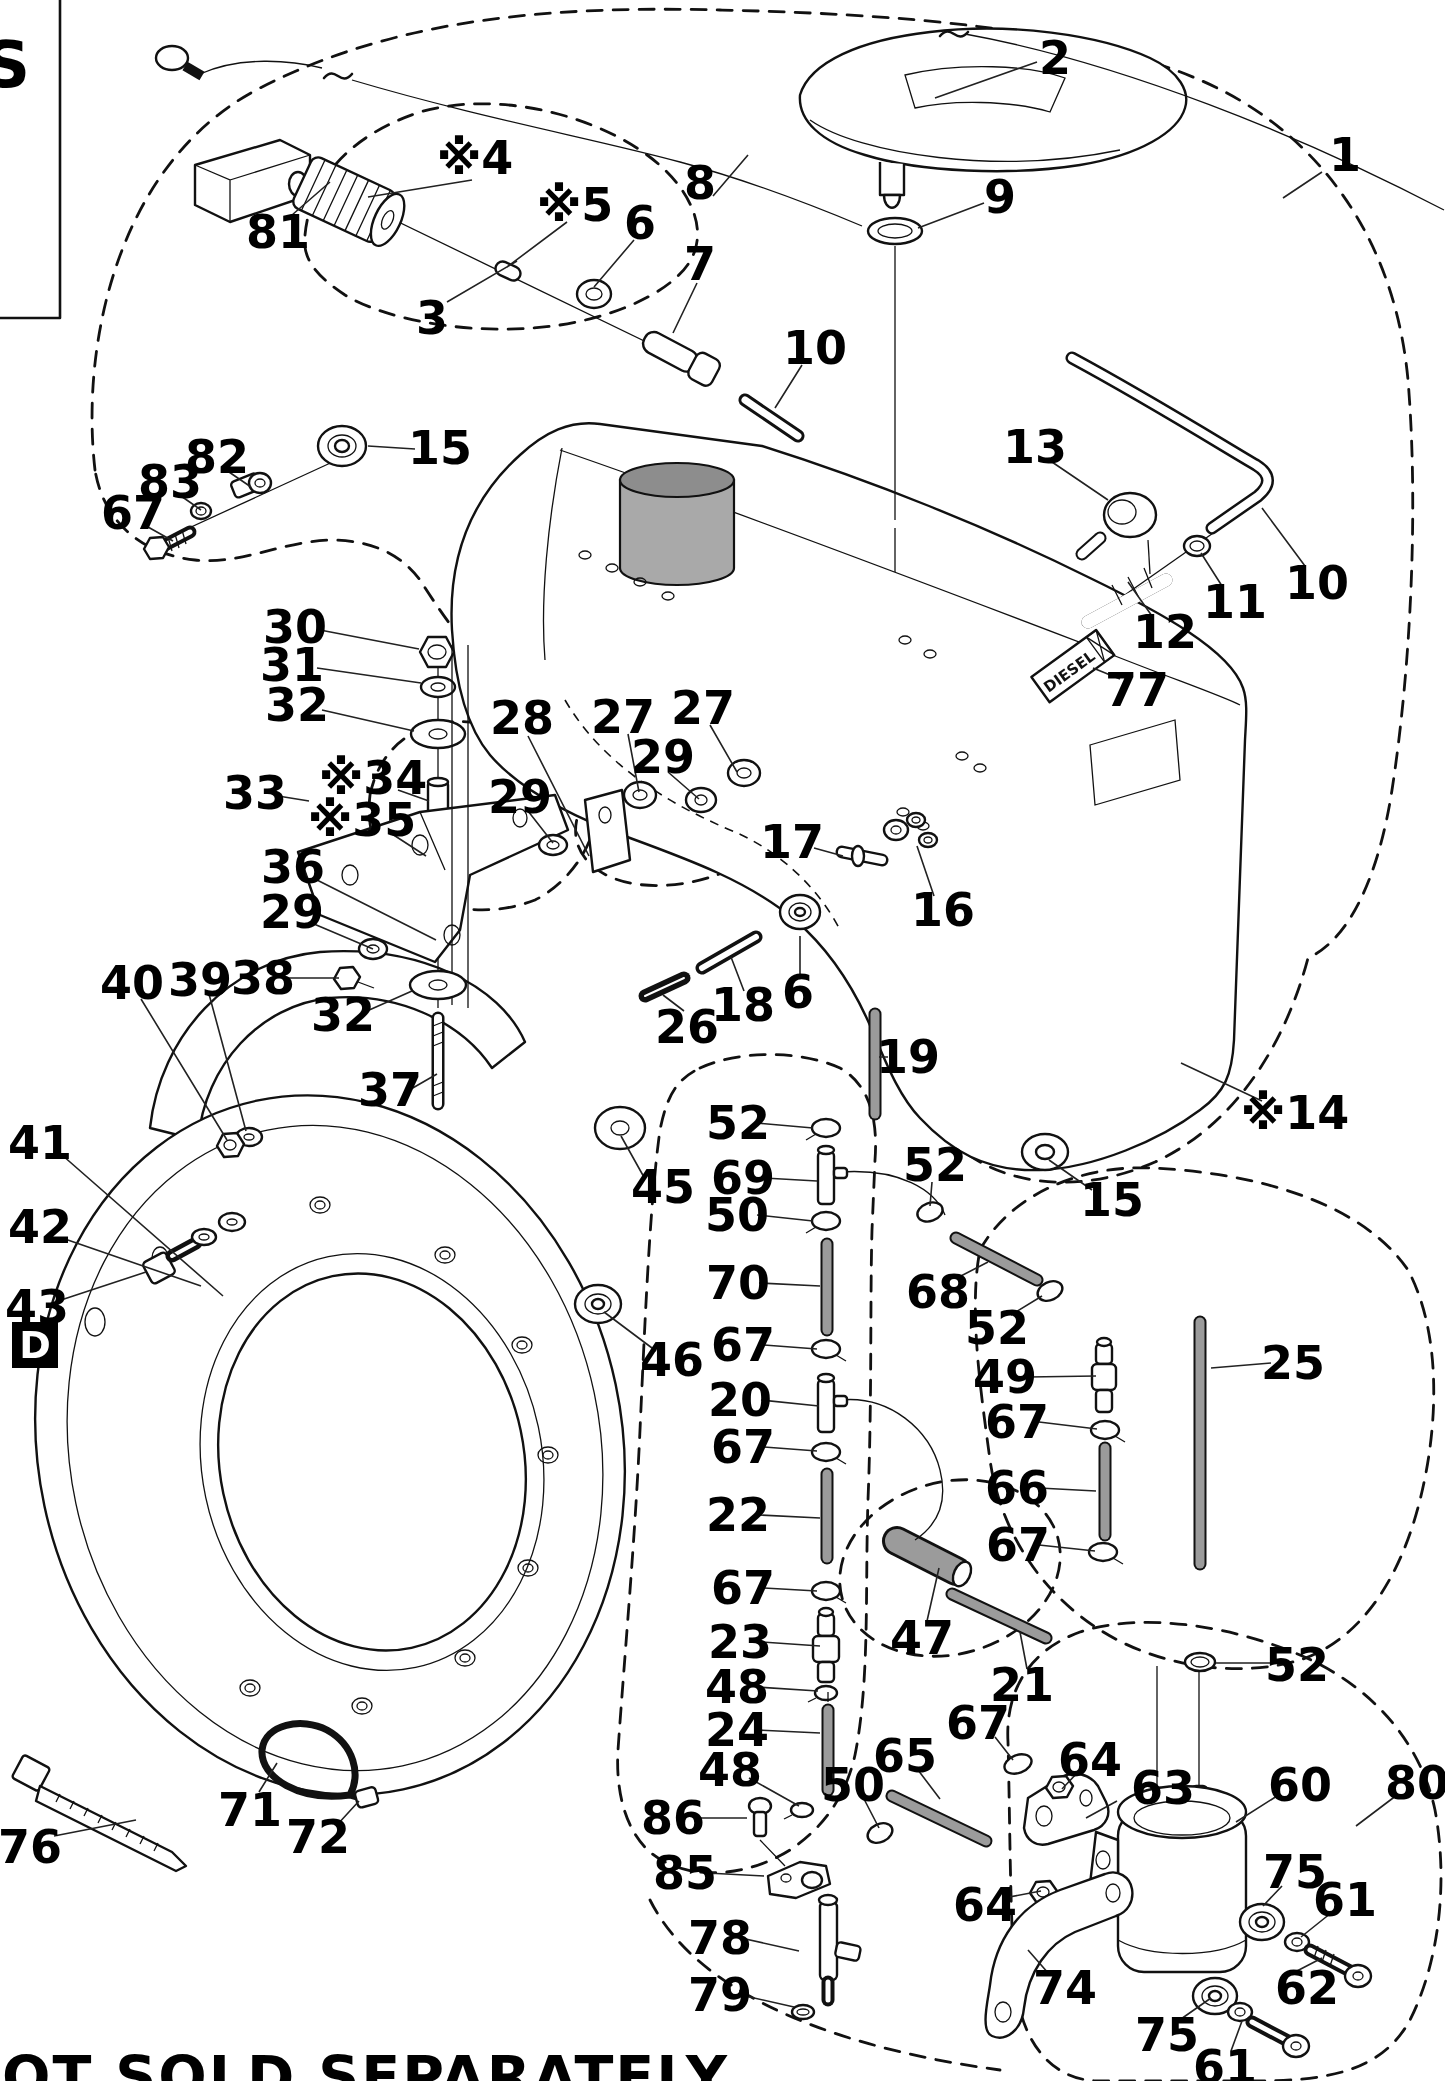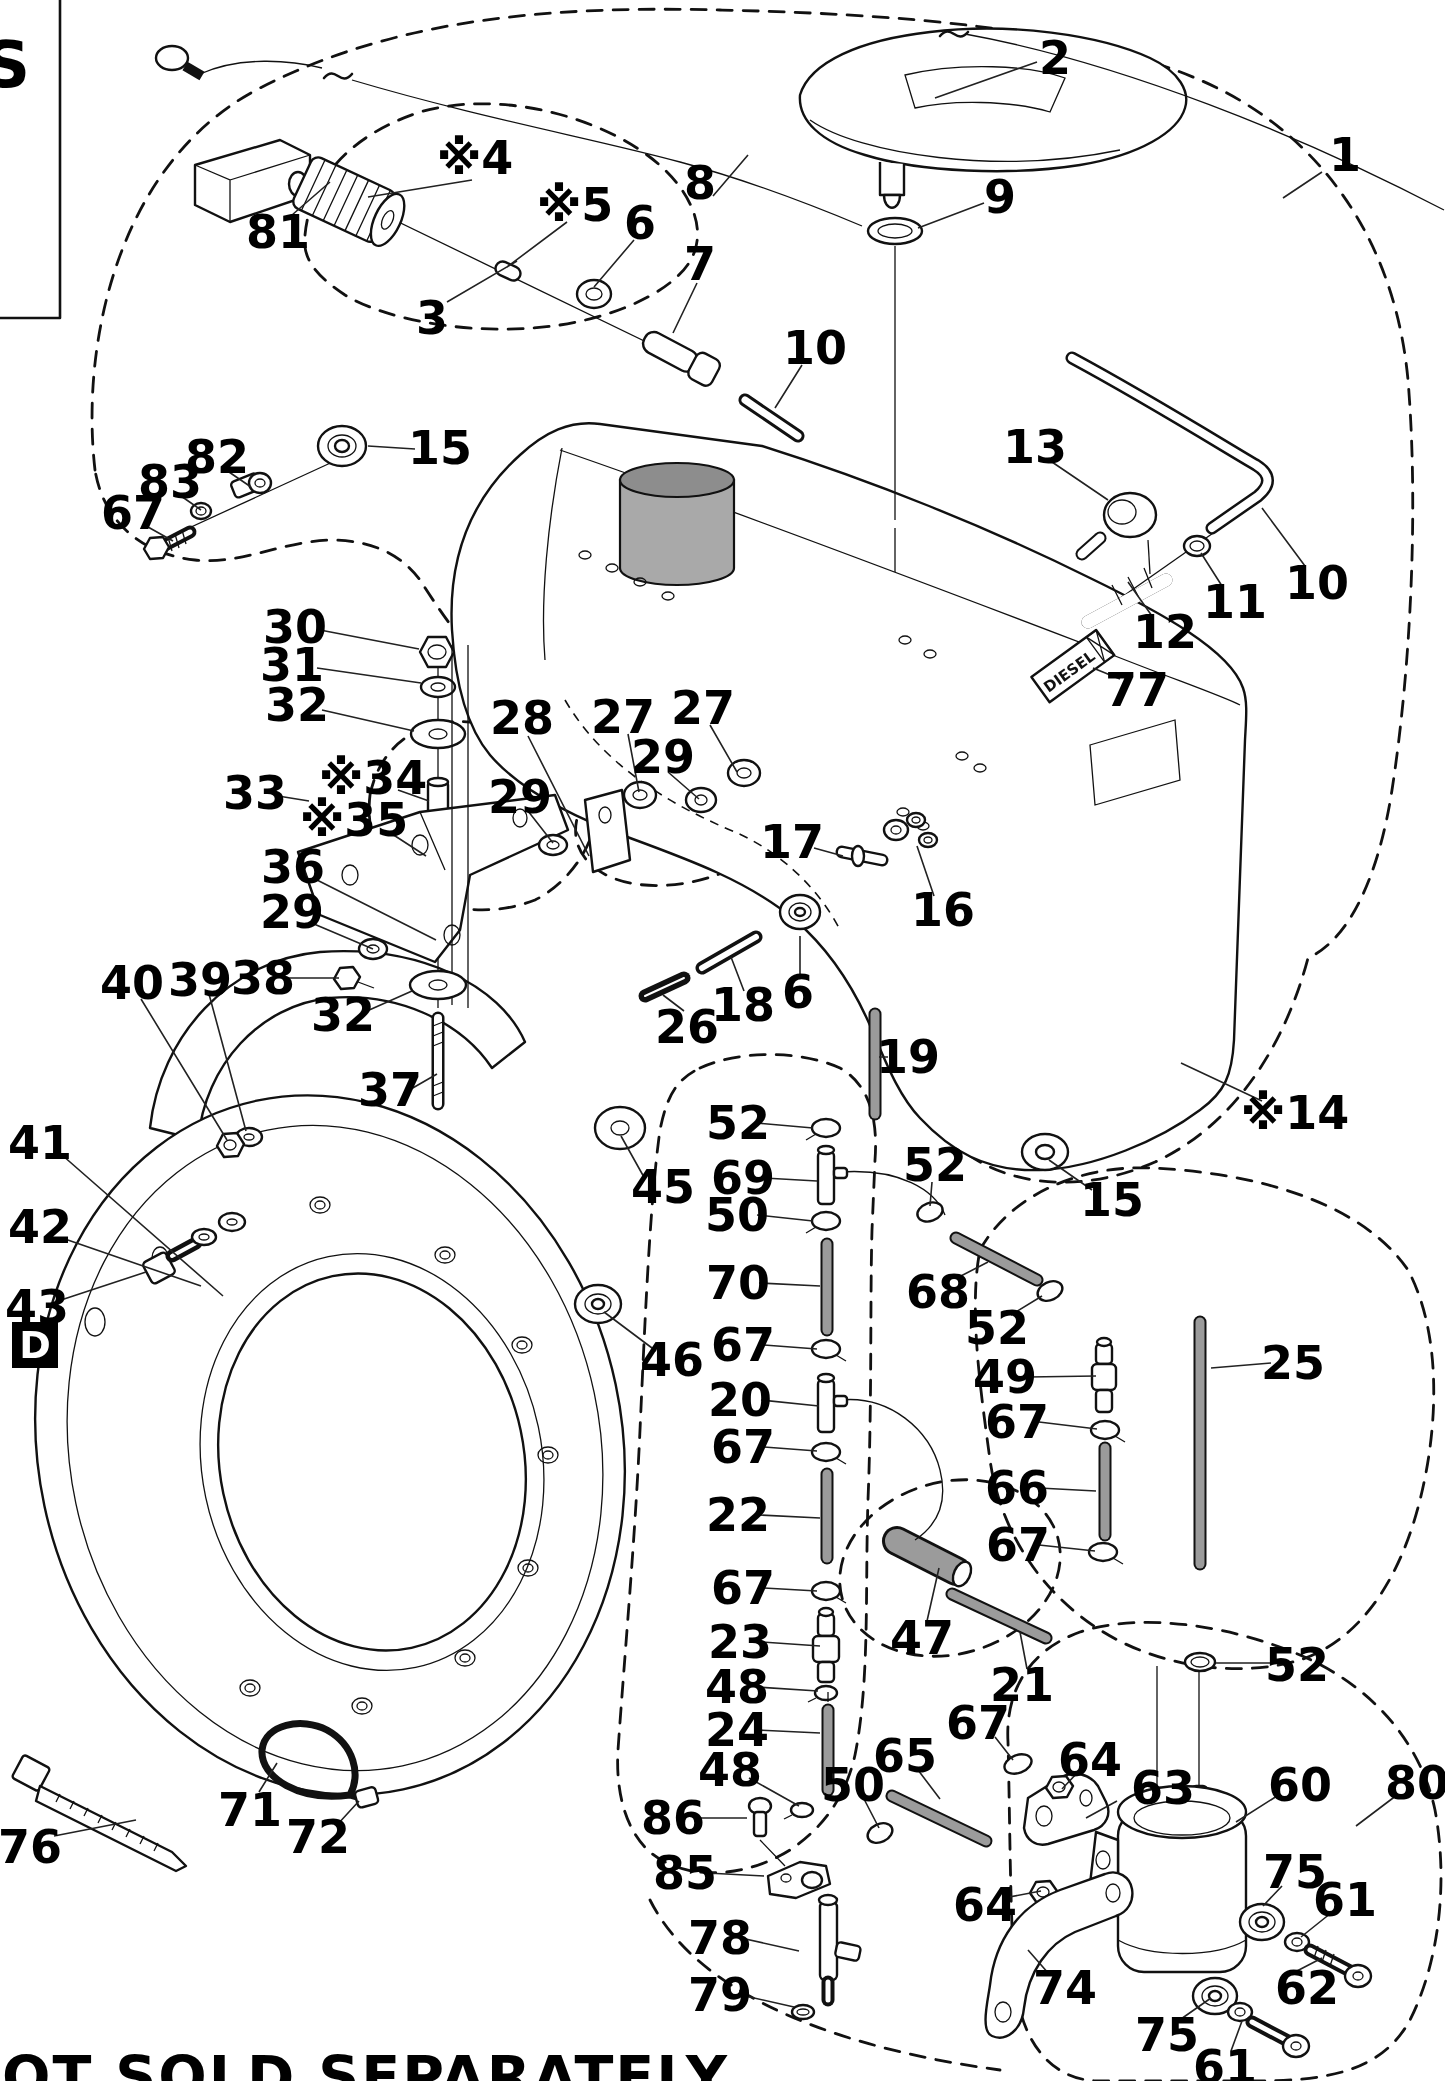--- a/index.html
+++ b/index.html
@@ -584,21 +584,21 @@
       <div class="callout" style="left: 1137px; top: 690px;">77</div>
       <div class="callout" style="left: 440px; top: 448px;">15</div>
       <div class="callout" style="left: 217px; top: 457px;">82</div>
       <div class="callout" style="left: 170px; top: 482px;">83</div>
       <div class="callout" style="left: 133px; top: 513px;">67</div>
       <div class="callout" style="left: 295px; top: 627px;">30</div>
       <div class="callout" style="left: 292px; top: 665px;">31</div>
       <div class="callout" style="left: 297px; top: 705px;">32</div>
       <div class="callout" style="left: 255px; top: 793px;">33</div>
       <div class="callout" style="left: 373px; top: 778px;">※34</div>
-      <div class="callout" style="left: 354px; top: 820px;">※35</div>
+      <div class="callout" style="left: 362px; top: 820px;">※35</div>
       <div class="callout" style="left: 293px; top: 867px;">36</div>
       <div class="callout" style="left: 292px; top: 912px;">29</div>
       <div class="callout" style="left: 522px; top: 718px;">28</div>
       <div class="callout" style="left: 520px; top: 797px;">29</div>
       <div class="callout" style="left: 623px; top: 717px;">27</div>
       <div class="callout" style="left: 663px; top: 757px;">29</div>
       <div class="callout" style="left: 703px; top: 708px;">27</div>
       <div class="callout" style="left: 792px; top: 842px;">17</div>
       <div class="callout" style="left: 943px; top: 910px;">16</div>
       <div class="callout" style="left: 798px; top: 992px;">6</div>

